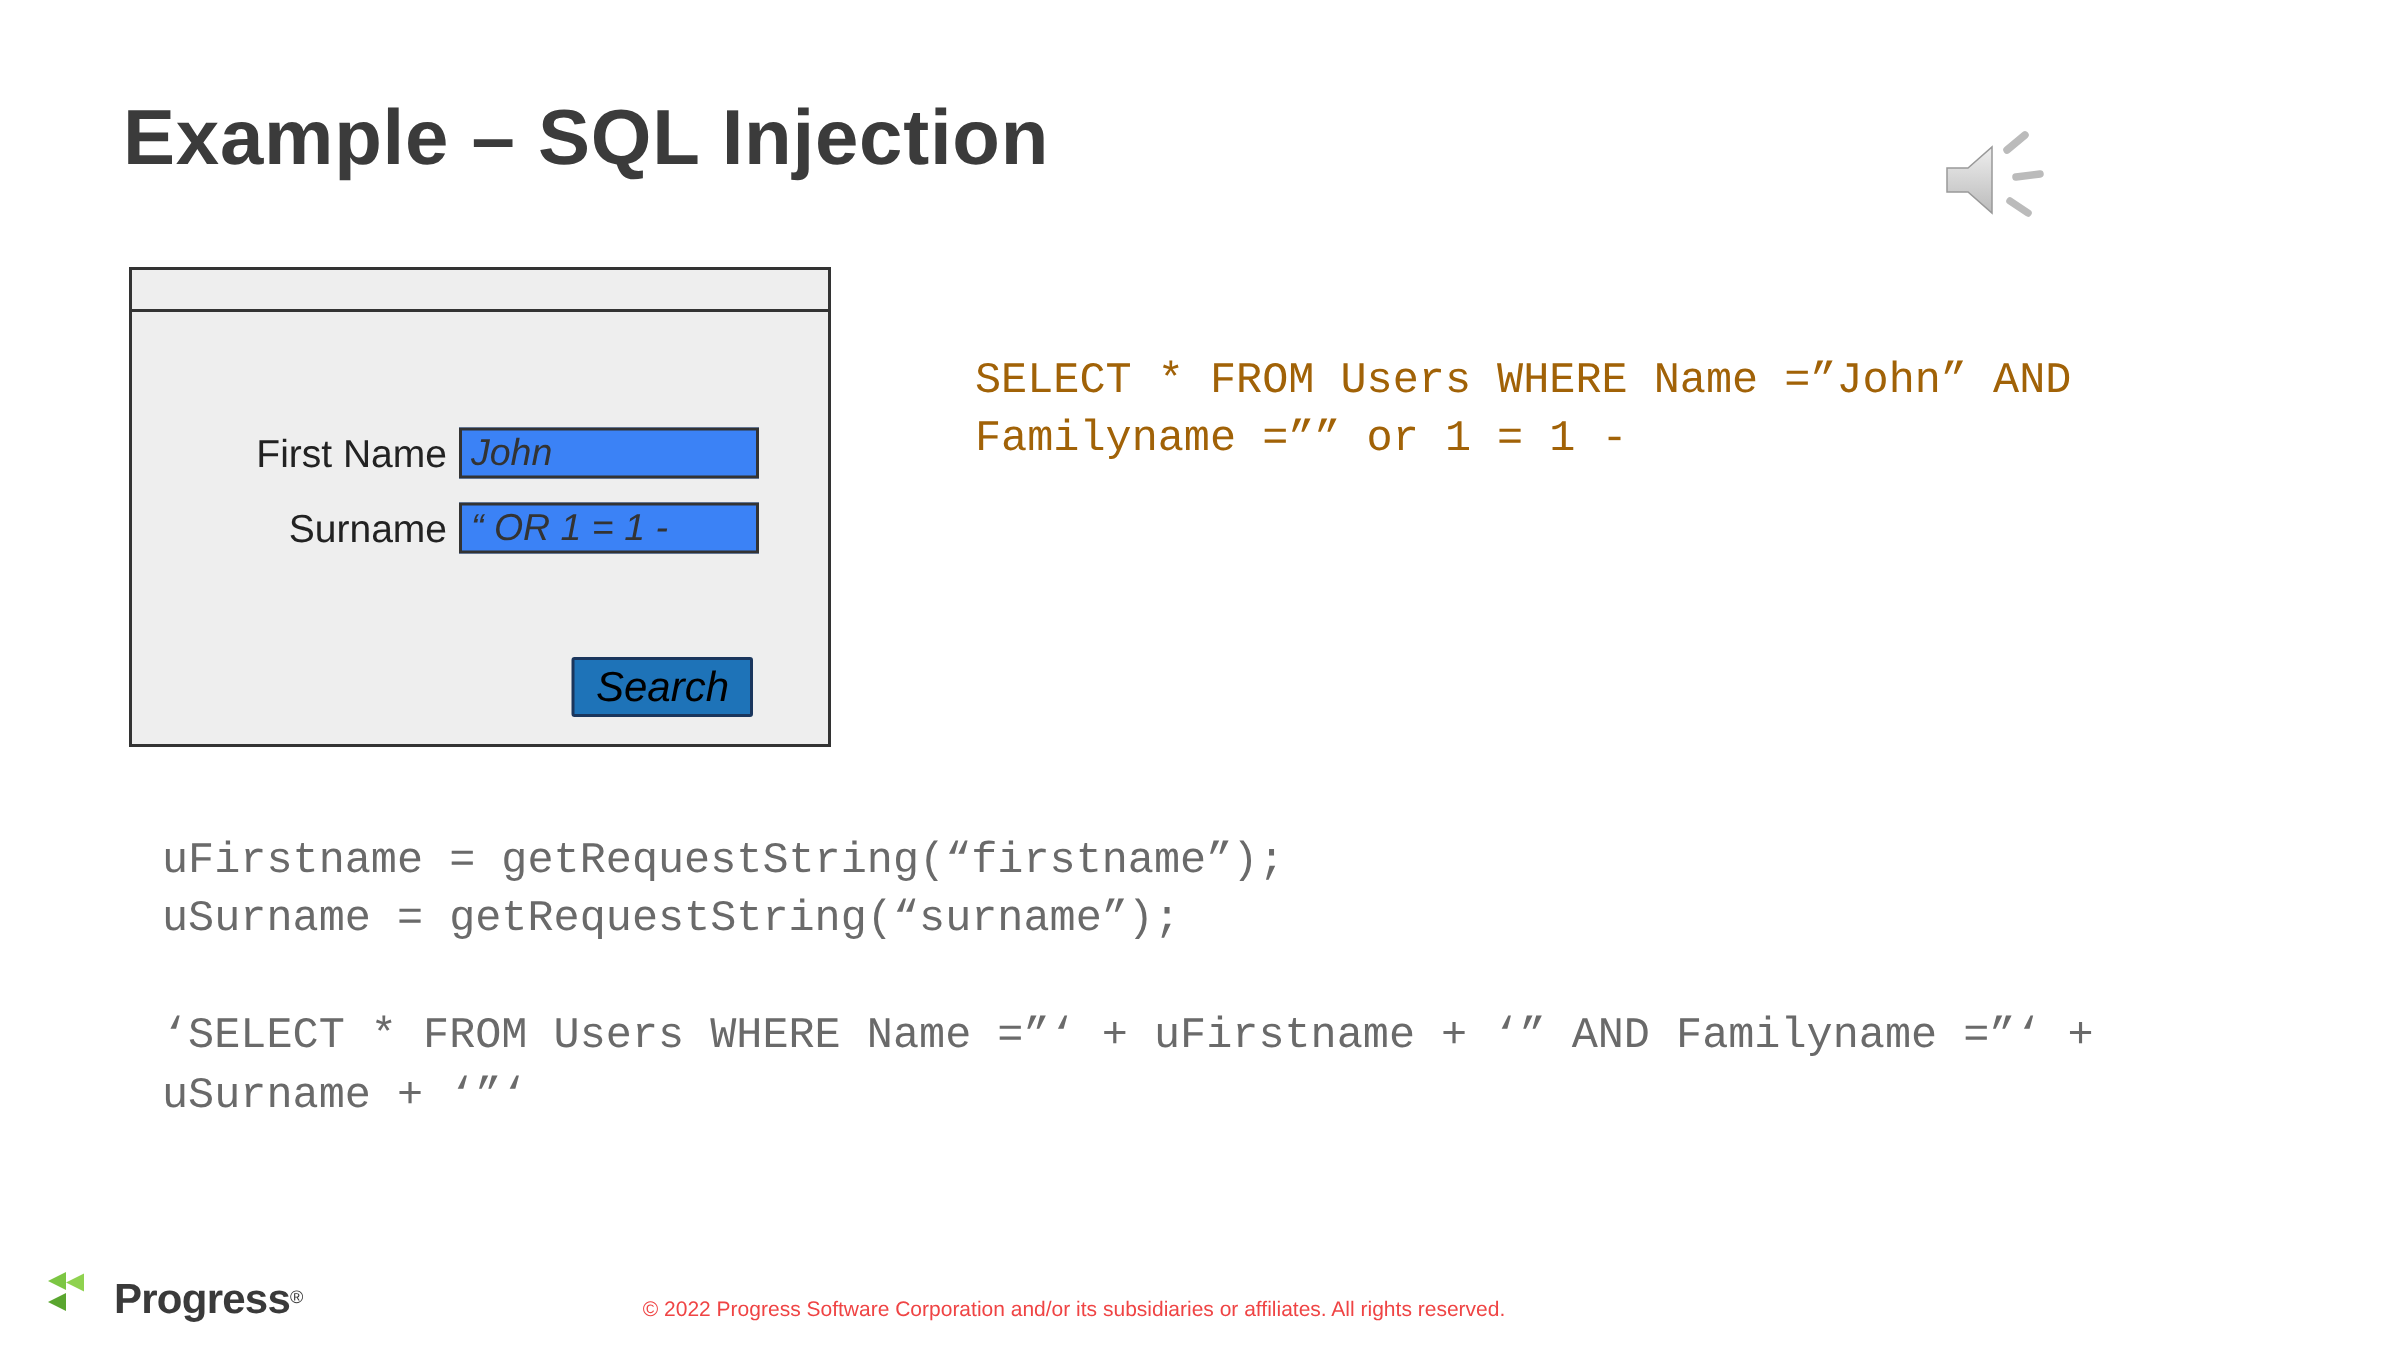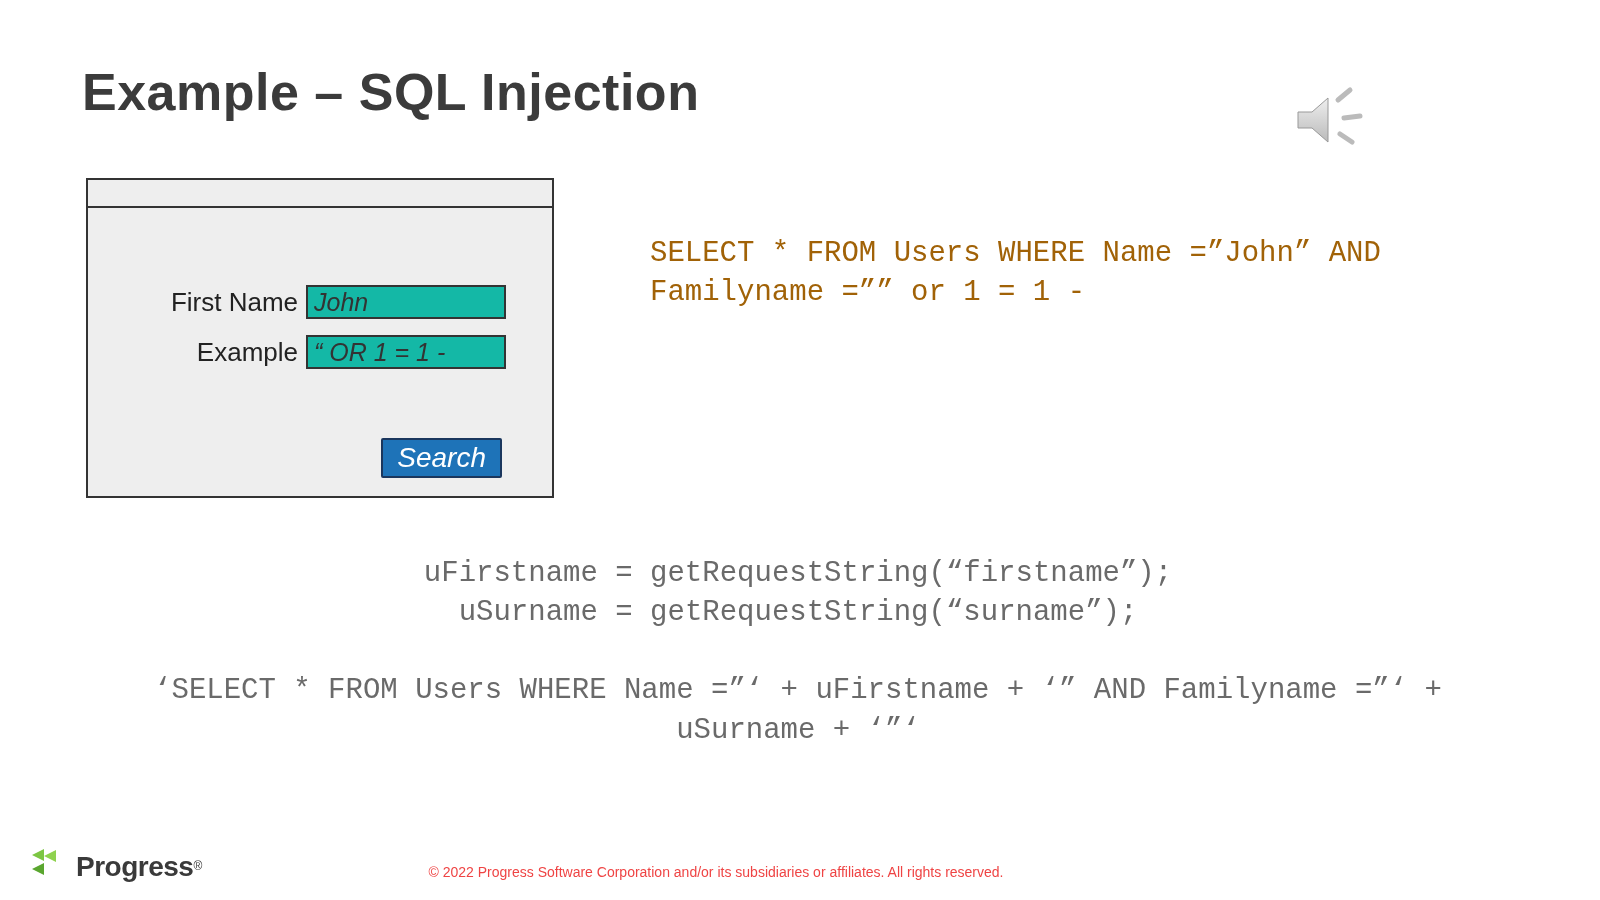--- a/index.html
+++ b/index.html
@@ -5,25 +5,25 @@
     * { box-sizing: border-box; margin: 0; padding: 0; }
     html, body { width: 1600px; height: 900px; background: #fff; font-family: Arial, Helvetica, sans-serif; overflow: hidden; }
     .slide { position: relative; width: 1432px; height: 900px; }
     .title { position: absolute; left: 82px; top: 62px; font-size: 52px; font-weight: 700; color: #3b3b3b; letter-spacing: 0.5px; }
     .audio-icon { position: absolute; right: 60px; top: 78px; }
     .form-panel { position: absolute; left: 86px; top: 178px; width: 468px; height: 320px; border: 2px solid #333; background: #eeeeee; }
     .panel-bar { height: 28px; border-bottom: 2px solid #333; }
     .form-inner { padding-top: 66px; }
     .row { display: flex; align-items: center; height: 44px; margin-top: 6px; }
     .lbl { width: 218px; text-align: right; padding-right: 8px; font-size: 26px; color: #222; font-weight: 400; }
-    .inp { width: 200px; height: 34px; border: 2px solid #333; background: #14b8a6; font-size: 25px; font-style: italic; color: #333; padding: 0 6px; font-family: Arial, Helvetica, sans-serif; }
+    .inp { width: 200px; height: 34px; border: 2px solid #333; background: #3b82f6; font-size: 25px; font-style: italic; color: #333; padding: 0 6px; font-family: Arial, Helvetica, sans-serif; }
     .search-row { position: absolute; bottom: 18px; left: 0; right: 0; display: flex; justify-content: flex-end; padding-right: 50px; }
-    .search-btn { background: #1e73b8; border: 2px solid #1a365d; color: #ffffff; font-style: italic; font-size: 28px; padding: 2px 14px; cursor: pointer; font-family: Arial, Helvetica, sans-serif; border-radius: 2px; }
+    .search-btn { background: #1e73b8; border: 2px solid #1a365d; color: #000000; font-style: italic; font-size: 28px; padding: 2px 14px; cursor: pointer; font-family: Arial, Helvetica, sans-serif; border-radius: 2px; }
     .result { position: absolute; left: 650px; top: 234px; width: 870px; font-family: "Courier New", Courier, monospace; font-size: 29px; color: #a16207; line-height: 1.35; }
-    .code { position: absolute; left: 108px; top: 554px; width: 1380px; font-family: "Courier New", Courier, monospace; font-size: 29px; color: #6a6a6a; line-height: 1.35; white-space: pre-wrap; text-align: center; }
+    .code { position: absolute; left: 108px; top: 554px; width: 1380px; font-family: "Courier New", Courier, monospace; font-size: 29px; color: #6a6a6a; line-height: 1.35; white-space: pre-wrap; }
     .footer { position: absolute; left: 0; right: 0; bottom: 20px; text-align: center; font-size: 14px; color: #ef4444; }
     .logo { position: absolute; left: 30px; bottom: 14px; display: flex; align-items: center; gap: 16px; }
     .logo-mark { color: #7cc643; font-size: 30px; font-weight: 900; letter-spacing: -2px; }
     .logo-text { font-size: 28px; font-weight: 700; color: #3a3a3a; letter-spacing: -0.5px; }
     .logo-r { font-size: 12px; color: #3a3a3a; vertical-align: super; }
   </style>
 </head>
 <body>
 
 <div class="slide">
@@ -46,21 +46,21 @@
   </div>
 
   <div class="form-panel">
     <div class="panel-bar"></div>
     <div class="form-inner">
       <div class="row">
         <div class="lbl">First Name</div>
         <input class="inp" value="John" style="">
       </div>
       <div class="row">
-        <div class="lbl">Example</div>
+        <div class="lbl">Surname</div>
         <input class="inp" value="“ OR 1 = 1 -" style="">
       </div>
     </div>
     <div class="search-row">
       <button class="search-btn">Search</button>
     </div>
   </div>
 
   <div class="result">SELECT * FROM Users WHERE Name =”John” AND Familyname =”” or 1 = 1 -</div>
 

